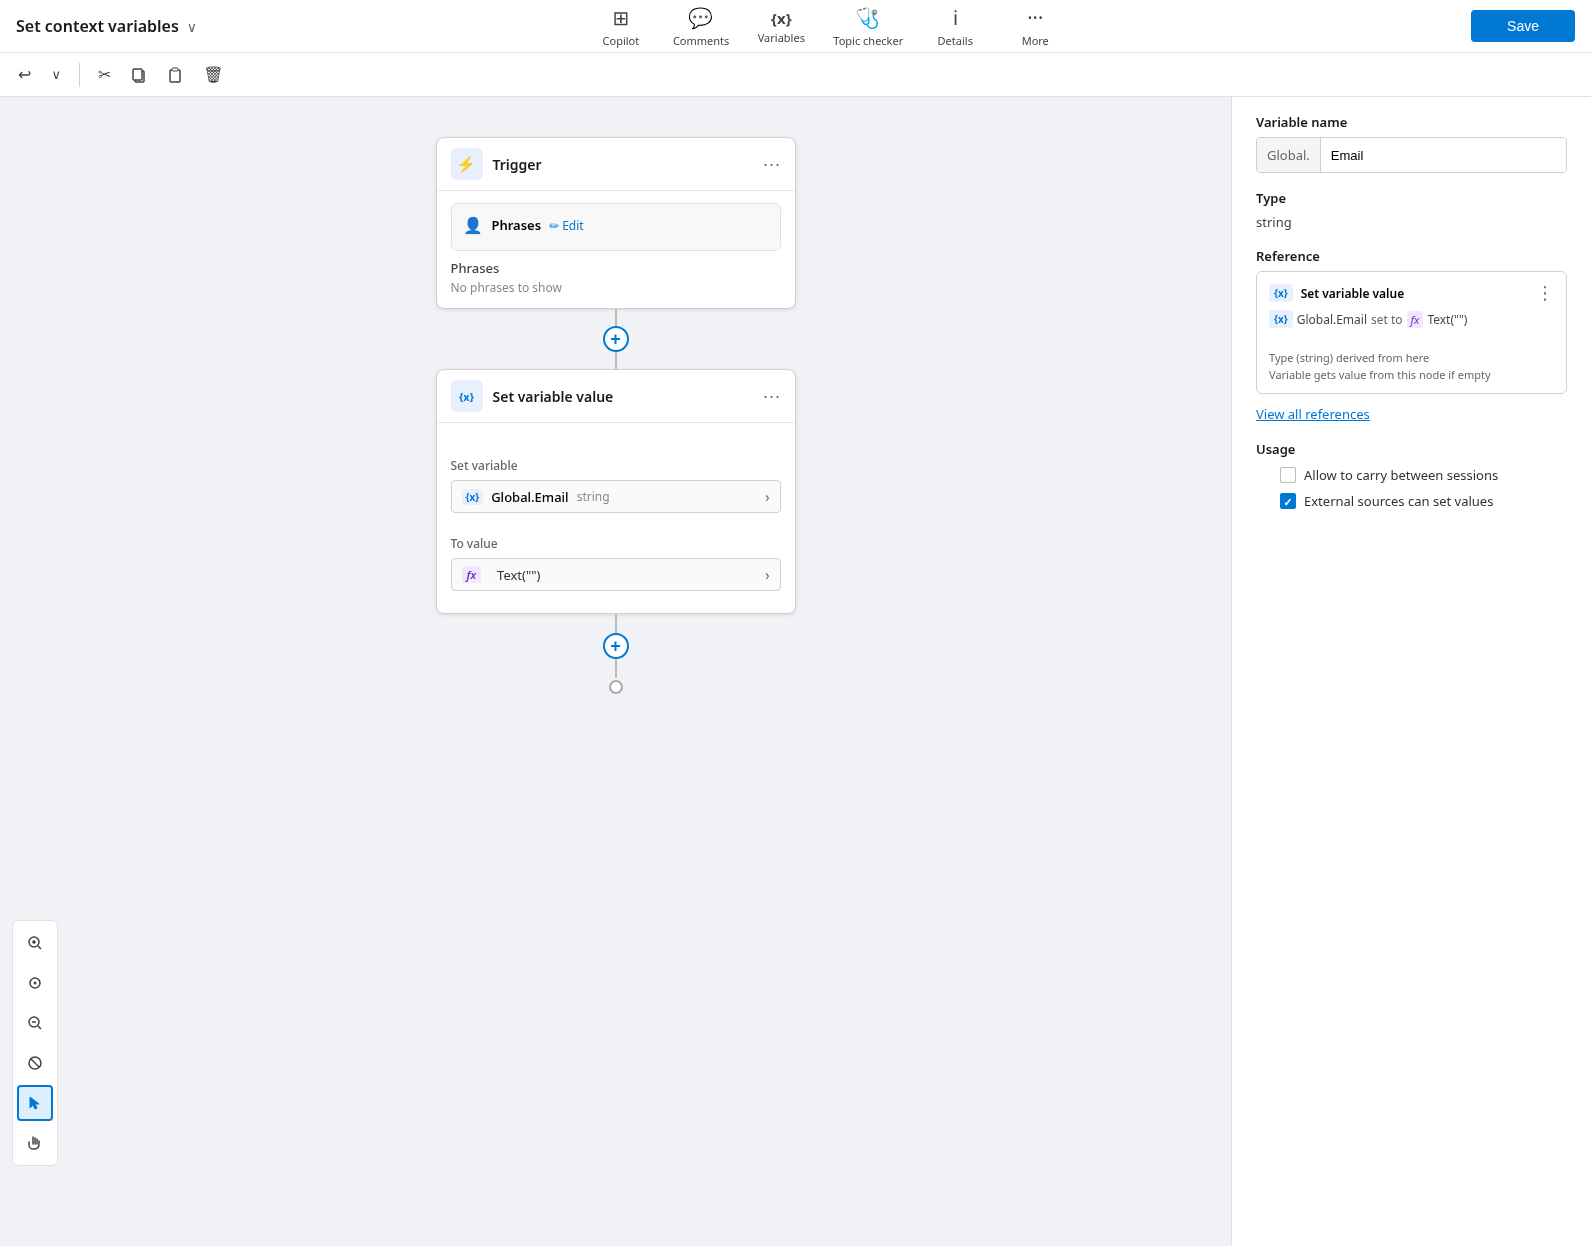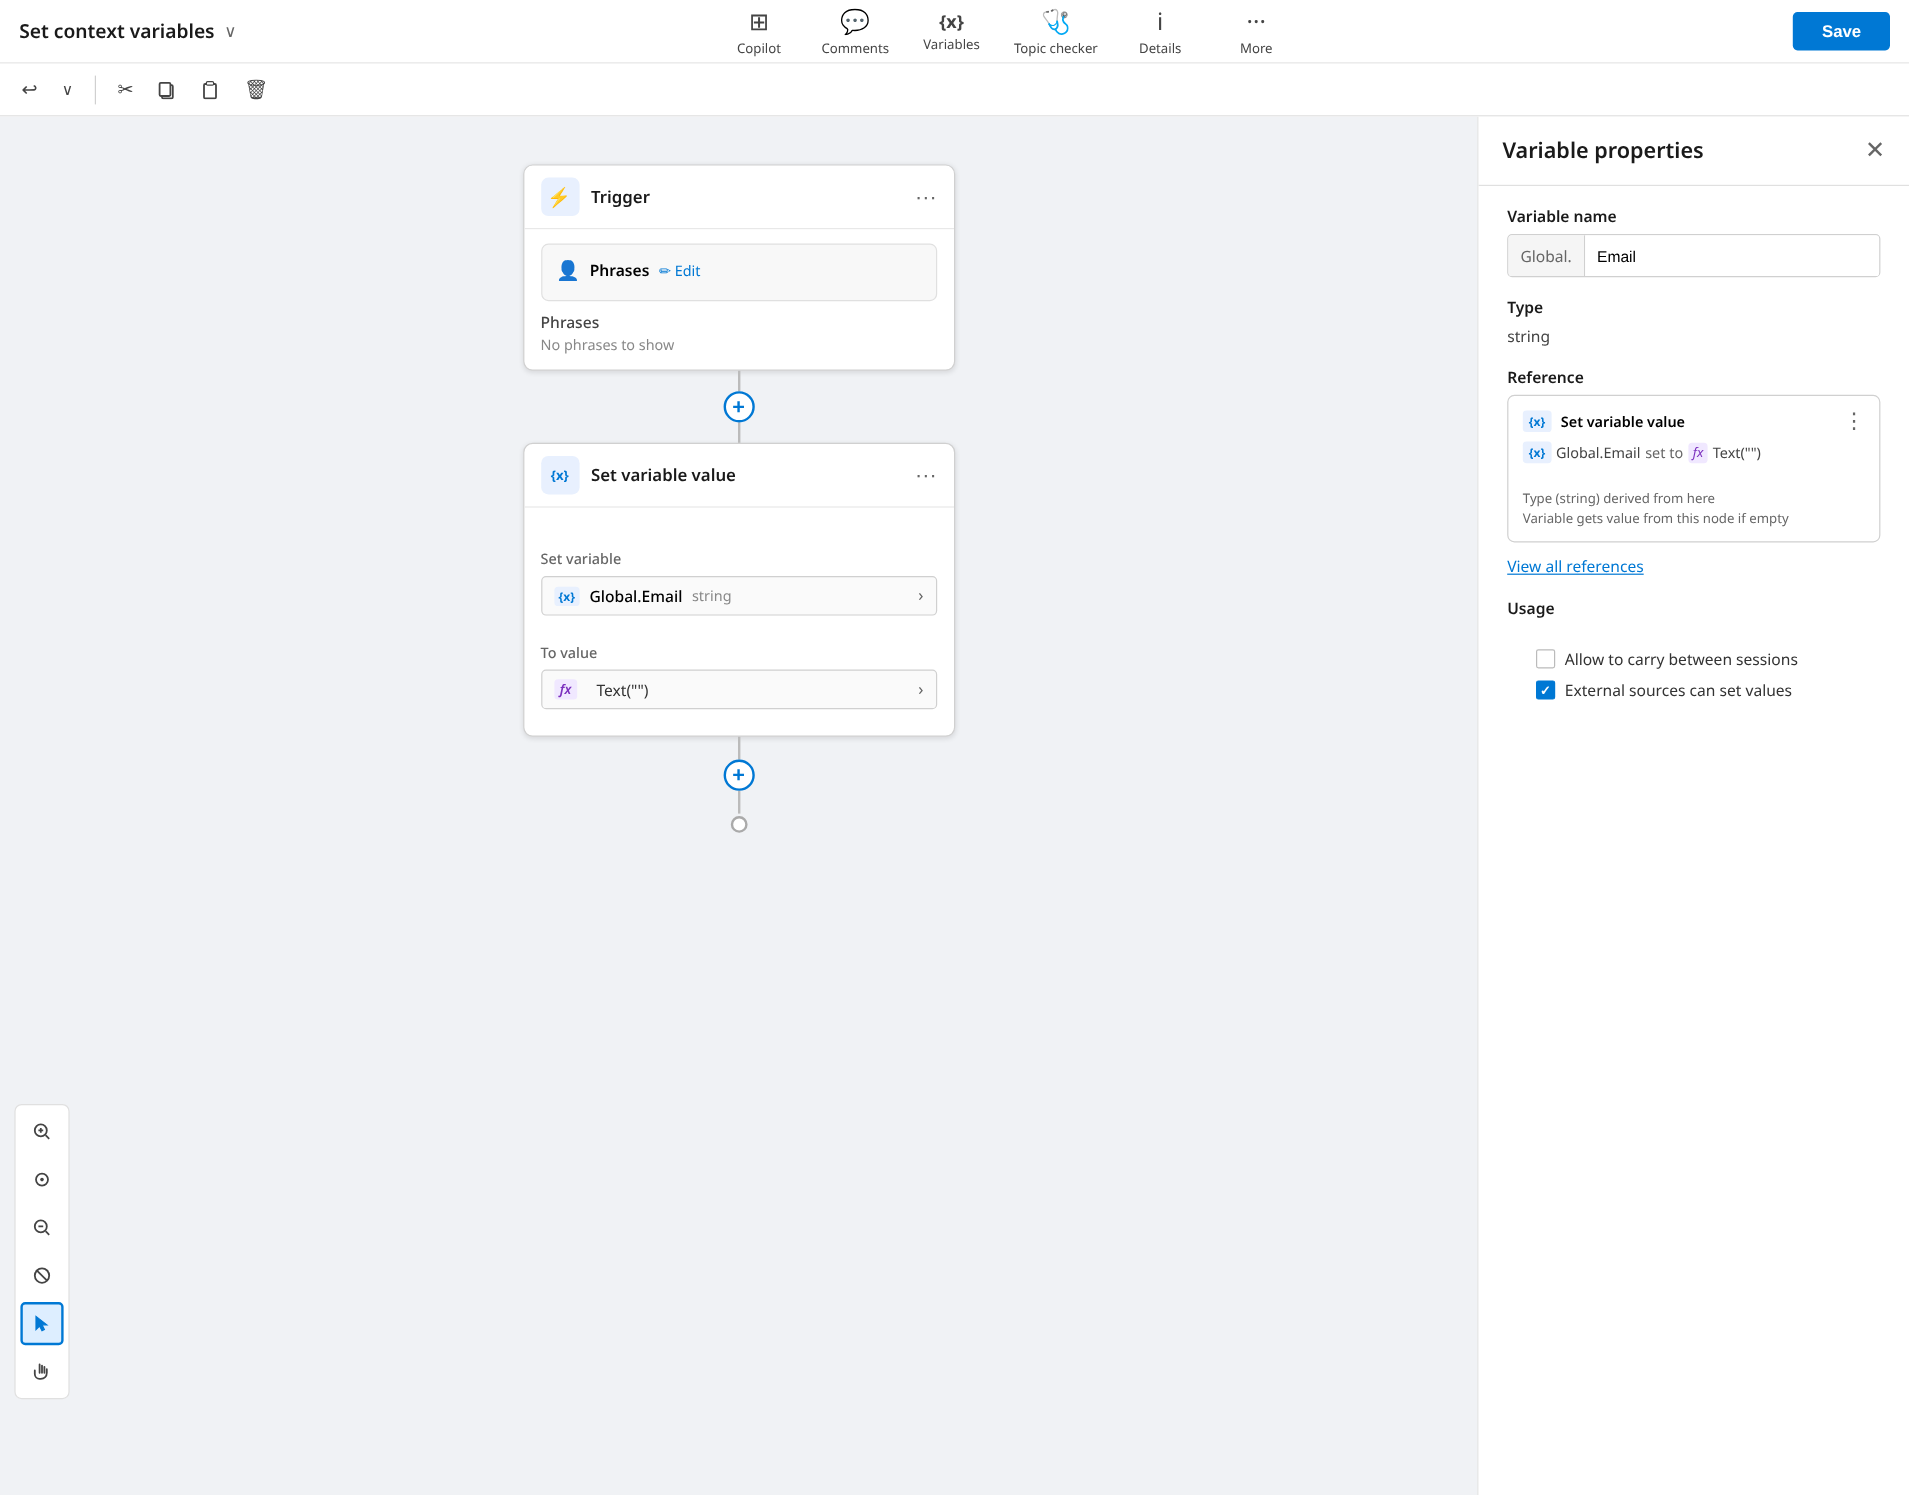--- a/index.html
+++ b/index.html
@@ -13,21 +13,21 @@
     }
     .topbar-left { display: flex; align-items: center; gap: 8px; }
     .topbar-title { font-size: 16px; font-weight: 600; color: #1a1a1a; }
     .topbar-chevron { color: #666; font-size: 14px; cursor: pointer; }
     .topbar-center { display: flex; align-items: center; gap: 24px; }
     .topbar-nav-item { display: flex; flex-direction: column; align-items: center; gap: 2px; cursor: pointer; color: #444; font-size: 11px; min-width: 56px; }
     .topbar-nav-item .nav-icon { font-size: 20px; color: #444; }
     .topbar-right { display: flex; align-items: center; gap: 12px; }
     .save-btn {
       background: #0078d4; color: #fff; border: none; border-radius: 4px;
-      padding: 8px 24px; font-size: 14px; font-weight: 700; cursor: pointer; margin-left: 12px;
+      padding: 8px 36px; font-size: 14px; font-weight: 400; cursor: pointer; margin-left: 12px;
     }
 
     
     .toolbar {
       display: flex; align-items: center; gap: 8px;
       background: #fff; border-bottom: 1px solid #e0e0e0;
       padding: 0 12px; height: 44px; flex-shrink: 0;
     }
     .toolbar-btn {
       background: none; border: none; cursor: pointer;
@@ -382,24 +382,20 @@
       <button class="left-btn" title="Hand">
         <svg width="16" height="16" viewBox="0 0 16 16">
           <path d="M6 2v7M8 3v6M10 4v5M12 6v3c0 3-2 5-5 5H6C3.8 14 2 12.2 2 10V7" stroke="#444" stroke-width="1.5" fill="none" stroke-linecap="round"></path>
         </svg>
       </button>
     </div>
 
   </div>
 
   <div class="right-panel">
-    <div class="panel-header">
-      <span class="panel-title">Variable properties</span>
-      <button class="panel-close">✕</button>
-    </div>
     <div class="panel-body">
 
       <div>
         <div class="field-label">Variable name</div>
         <div class="var-name-field">
           <div class="var-name-prefix">Global.</div>
           <input class="var-name-input" type="text" value="Email" style="">
         </div>
       </div>
 
@@ -430,21 +426,21 @@
             <div>Variable gets value from this node if empty</div>
           </div>
         </div>
         <div style="margin-top:8px;">
           <a class="view-refs-link">View all references</a>
         </div>
       </div>
 
       <div>
         <div class="field-label">Usage</div>
-        <div class="checkbox-group" style="margin-top:24px;">
+        <div class="checkbox-group" style="margin-top:8px;">
           <div class="checkbox-item">
             <div class="checkbox-box"></div>
             <span class="checkbox-label">Allow to carry between sessions</span>
           </div>
           <div class="checkbox-item">
             <div class="checkbox-box checked"></div>
             <span class="checkbox-label">External sources can set values</span>
           </div>
         </div>
       </div>

